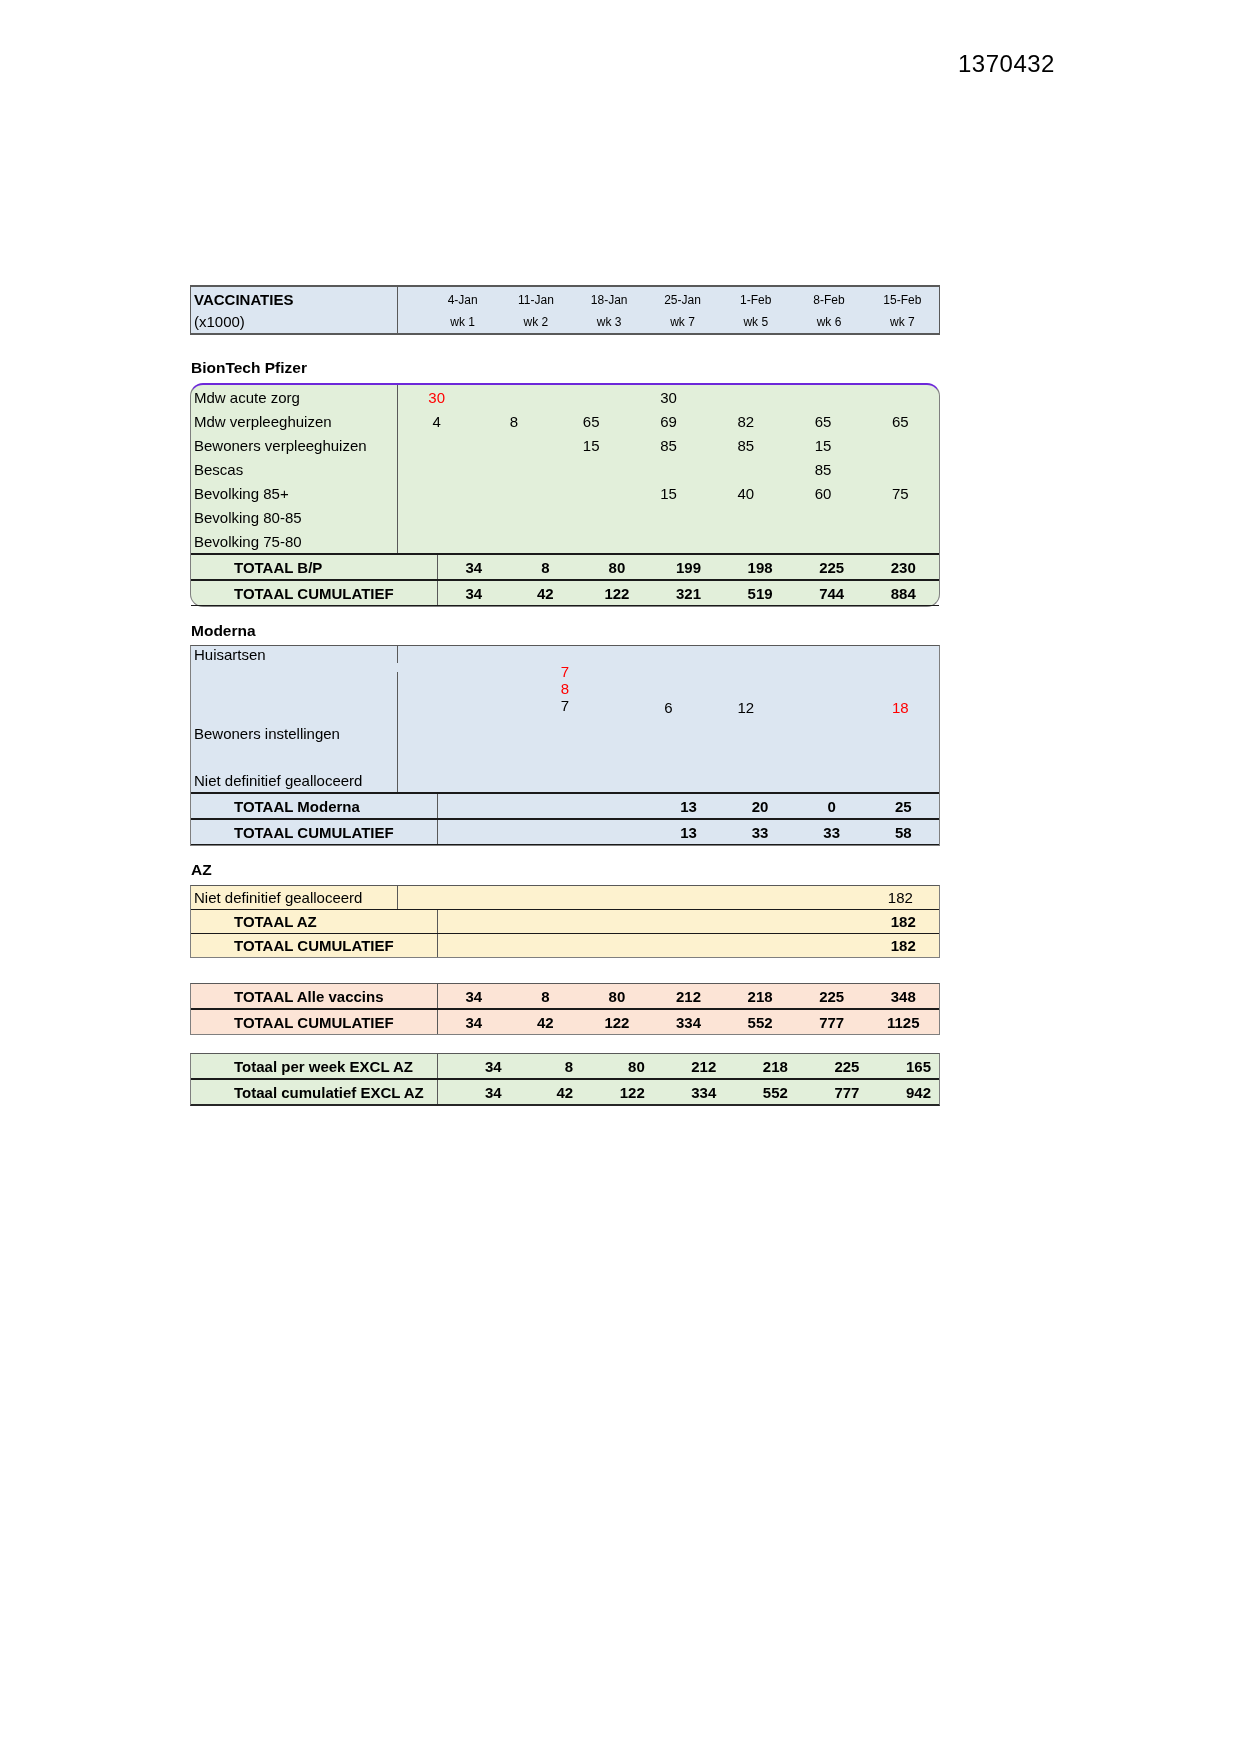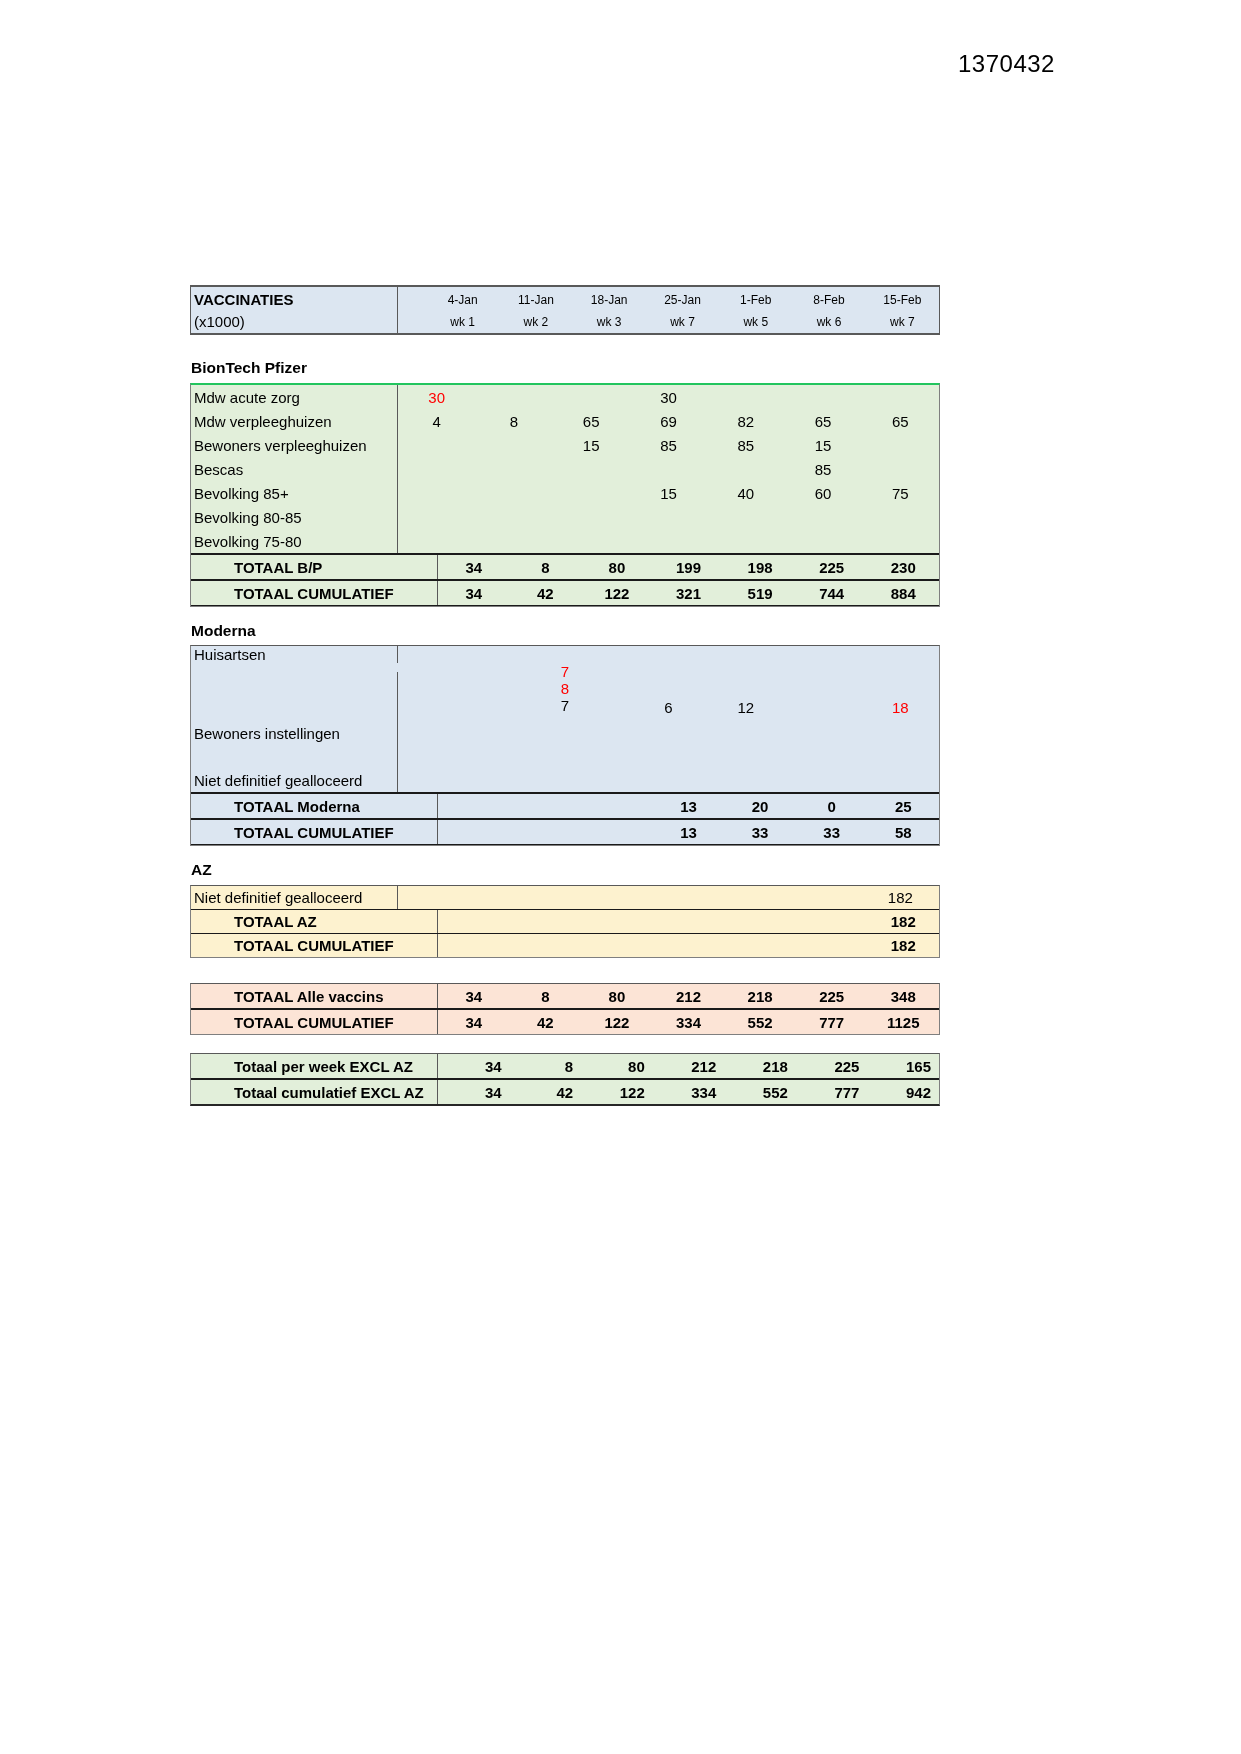--- a/index.html
+++ b/index.html
@@ -61,21 +61,21 @@
   #title-moderna  { top: 622px; }
   #title-az       { top: 861px; }
   
   .data-table {
     position: absolute;
     left: 190px;
     width: 750px;
     box-sizing: border-box;
     border: 1px solid #7f7f7f;
   }
-  #table-biontech { top: 383px; border-top: 2px solid #22c55e; }
+  #table-biontech { top: 383px; border-top: 2px solid #6d28d9; border-radius: 13px; }
   #table-moderna  { top: 645px; border-top: 1px solid #595959; }
   #table-az       { top: 885px; border-top: 1px solid #595959; }
   #table-alle     { top: 983px; border-top: 1px solid #595959; }
   #table-excl     { top: 1053px; border-top: 1px solid #595959; border-bottom: 2px solid #262626; }
   .trow { display: flex; height: 24px; }
   .tlabel {
     width: 207px;
     box-sizing: border-box;
     border-right: 1px solid #595959;
     padding-left: 3px;

